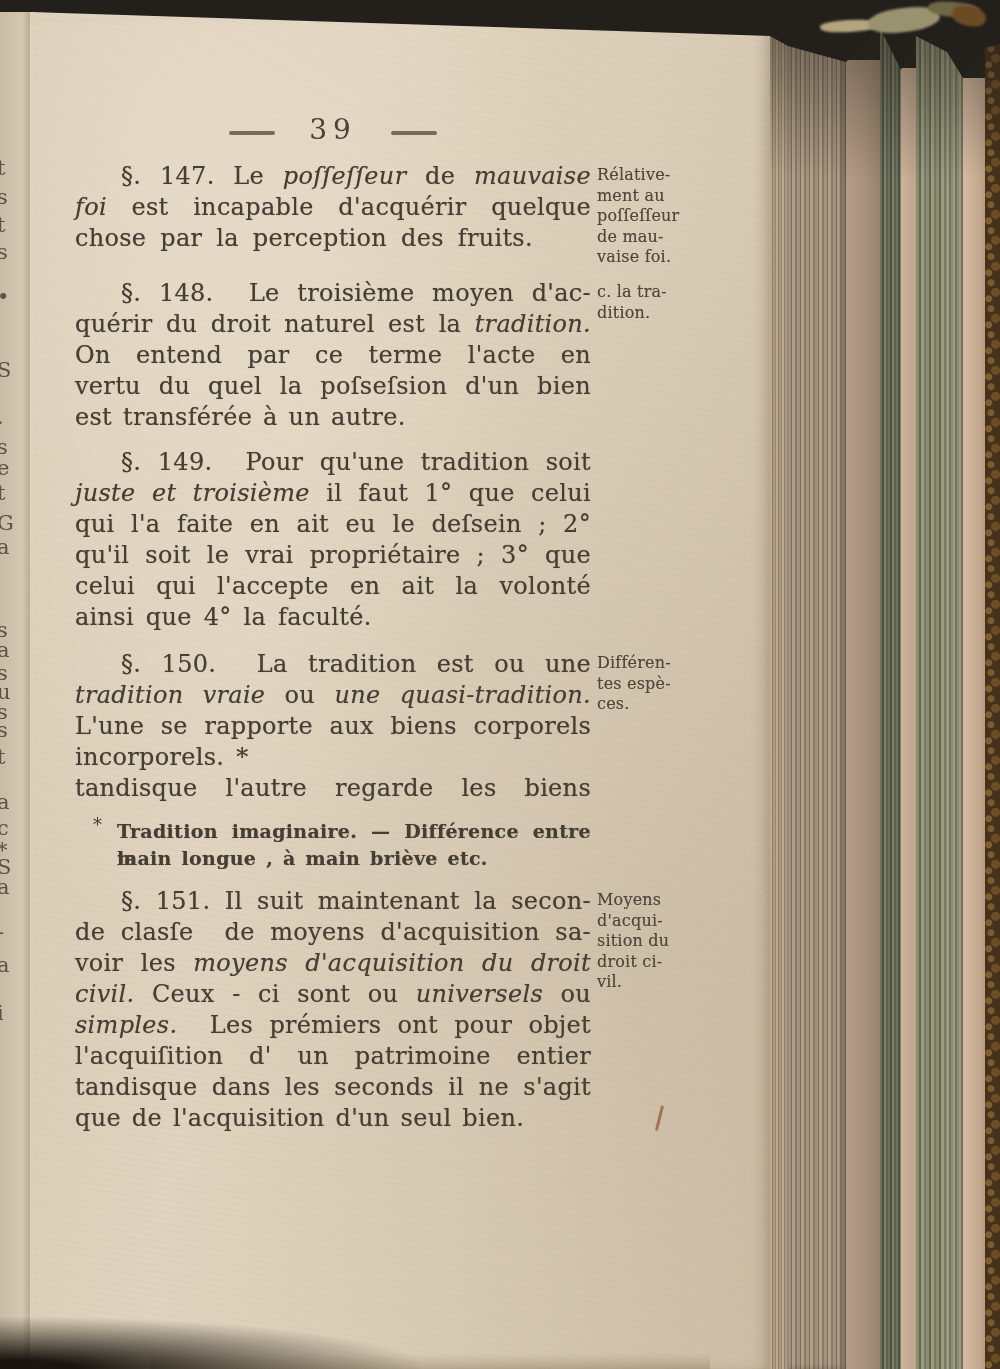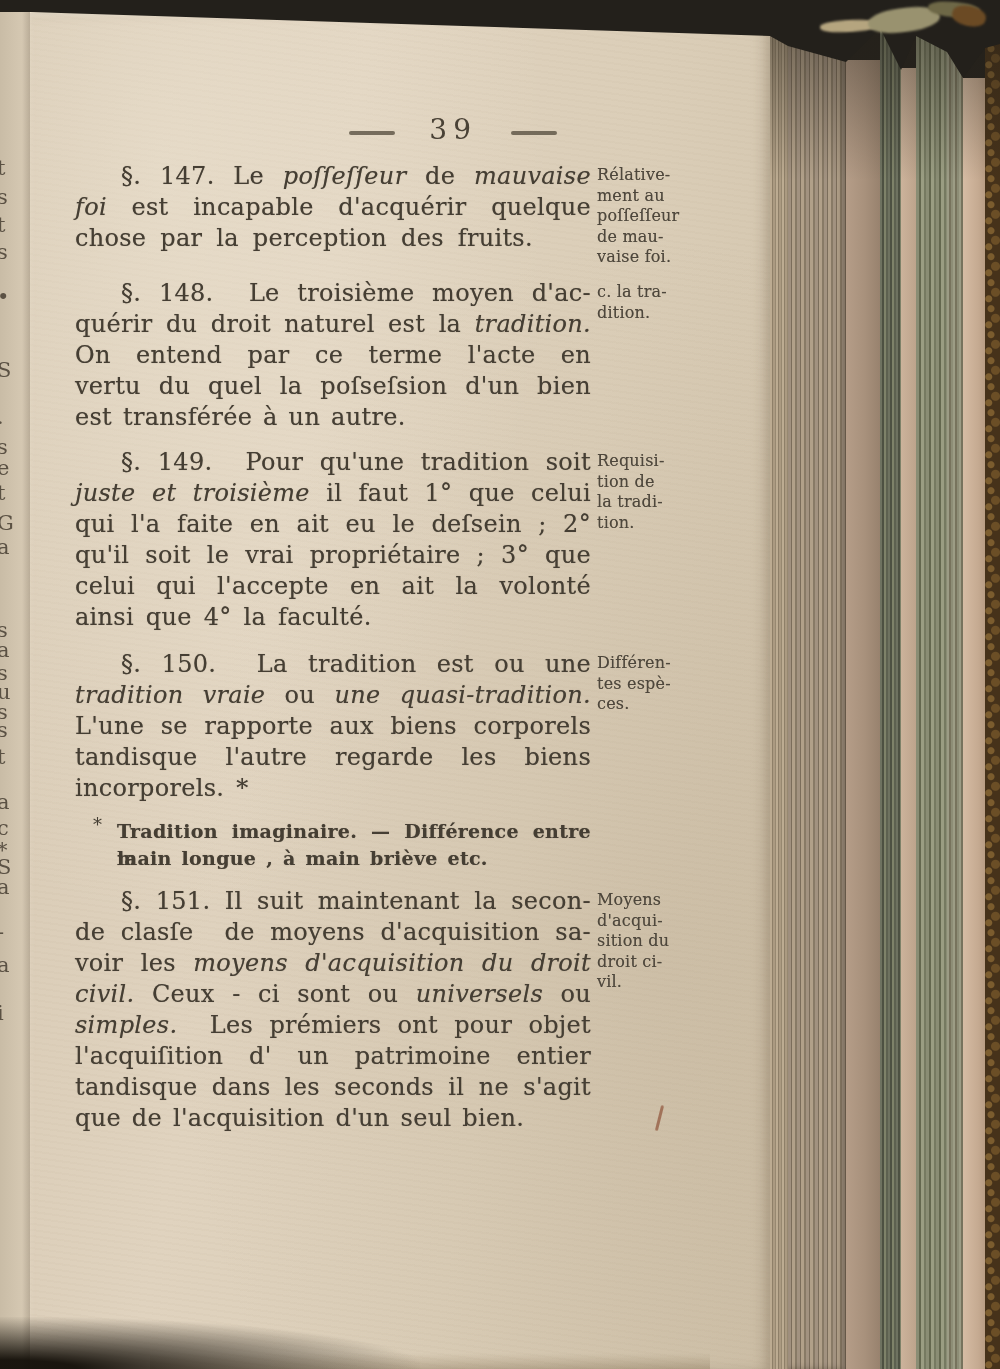--- a/index.html
+++ b/index.html
@@ -18,21 +18,21 @@
         background:
           radial-gradient(ellipse at 18% 12%,rgba(250,243,228,.35),rgba(250,243,228,0) 45%),
           radial-gradient(ellipse at 85% 70%,rgba(130,108,78,.10),rgba(130,108,78,0) 55%),
           repeating-linear-gradient(8deg,rgba(150,130,100,.035) 0 2px,rgba(255,255,255,0) 2px 6px),
           linear-gradient(100deg,#d7c9b3,#e0d3bf 35%,#dbceb8 65%,#cfc1a9);
         box-shadow:inset -10px 0 16px -6px rgba(85,68,46,.4), inset 0 4px 6px -2px rgba(255,250,235,.5);
         border-top:1px solid #ece0cb;}
   .page-inner{position:absolute;left:45px;top:100px;width:516px;}
 
   
-  .hdr{position:relative;height:32px;margin-bottom:16px;text-align:right;color:#4a4236;}
+  .hdr{position:relative;height:32px;margin-bottom:16px;text-align:center;color:#4a4236;}
   .hdr .num{font-size:28px;letter-spacing:6px;}
   .rule{display:inline-block;width:46px;height:4px;background:#5a5142;border-radius:2px;vertical-align:middle;margin:0 34px 4px 34px;opacity:.8;}
 
   
   .para{position:relative;margin-bottom:18px;color:#453e33;margin-top:14px;}
   .line{height:31px;line-height:31px;font-size:24px;letter-spacing:.3px;word-spacing:2px;
         text-align:justify;text-align-last:justify;white-space:nowrap;
         white-space:normal;text-shadow:0 0 .7px rgba(69,62,51,.55);}
   .line.indent{padding-left:46px;}
   .line.noj{text-align-last:left;}
@@ -150,33 +150,27 @@
               <div class="nline">dition.</div>
             </div>
           </div>
           <div class="para" style="margin-bottom: 16px;">
             <div class="line indent"><span>§. 149.&nbsp;&nbsp;Pour qu'une tradition soit</span></div>
             <div class="line"><span class="it">juste et troisième</span><span> il faut 1° que celui</span></div>
             <div class="line"><span>qui l'a faite en ait eu le deſsein ; 2°</span></div>
             <div class="line"><span>qu'il soit le vrai propriétaire ; 3° que</span></div>
             <div class="line"><span>celui qui l'accepte en ait la volonté</span></div>
             <div class="line noj" style="word-spacing: 4px;"><span>ainsi que 4° la faculté.</span></div>
-            <div class="note">
-              <div class="nline">Requisi-</div>
-              <div class="nline">tion de</div>
-              <div class="nline">la tradi-</div>
-              <div class="nline">tion.</div>
-            </div>
           </div>
           <div class="para" style="margin-bottom: 12px;">
             <div class="line indent"><span>§. 150.&nbsp;&nbsp;La tradition est ou une</span></div>
             <div class="line"><span class="it">tradition vraie</span><span> ou </span><span class="it">une quasi-tradition.</span></div>
             <div class="line"><span>L'une se rapporte aux biens corporels</span></div>
+            <div class="line noj" style="word-spacing: 4px;"><span>incorporels. *</span></div>
             <div class="line"><span>tandisque l'autre regarde les biens</span></div>
-            <div class="line noj" style="word-spacing: 4px;"><span>incorporels. *</span></div>
             <div class="note">
               <div class="nline">Différen-</div>
               <div class="nline">tes espè-</div>
               <div class="nline">ces.</div>
             </div>
           </div>
           <div class="para fn" style="margin-bottom: 12px;">
             <span class="fn-marker">*</span>
             <div class="line"><span>Tradition imaginaire. — Différence entre la</span></div>
             <div class="line noj" style="word-spacing: 3px;"><span>main longue , à main briève etc.</span></div>

